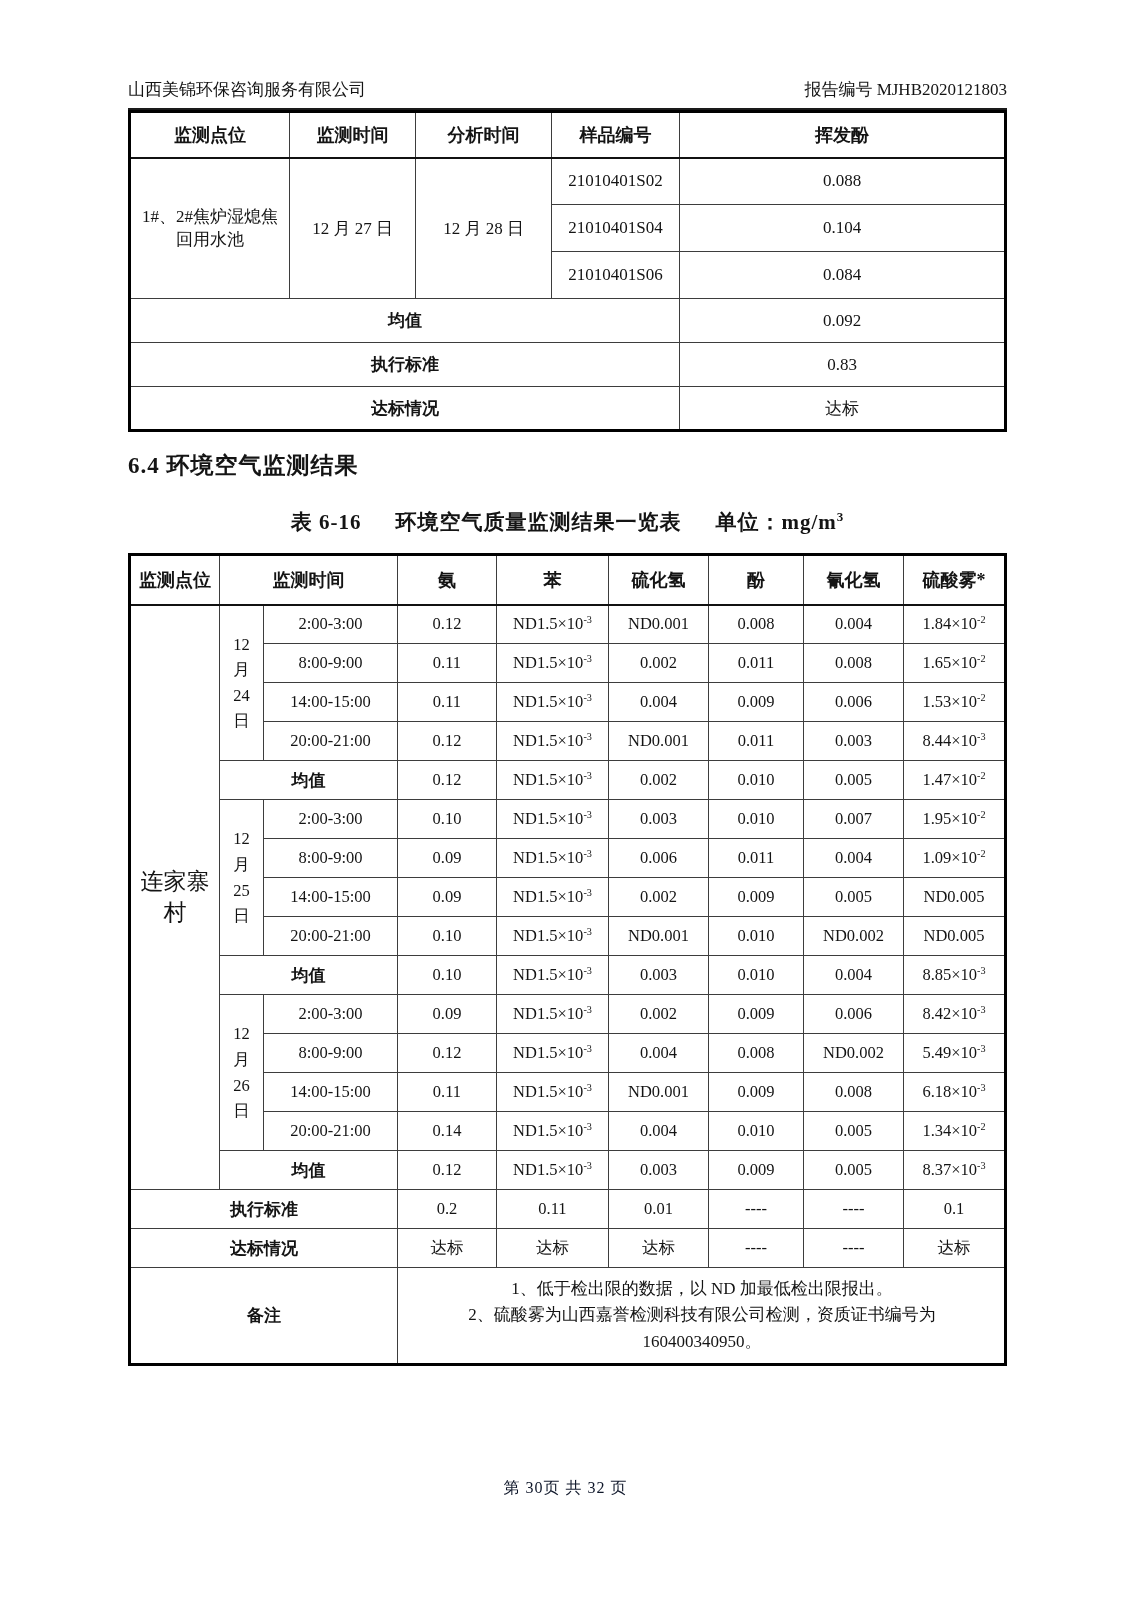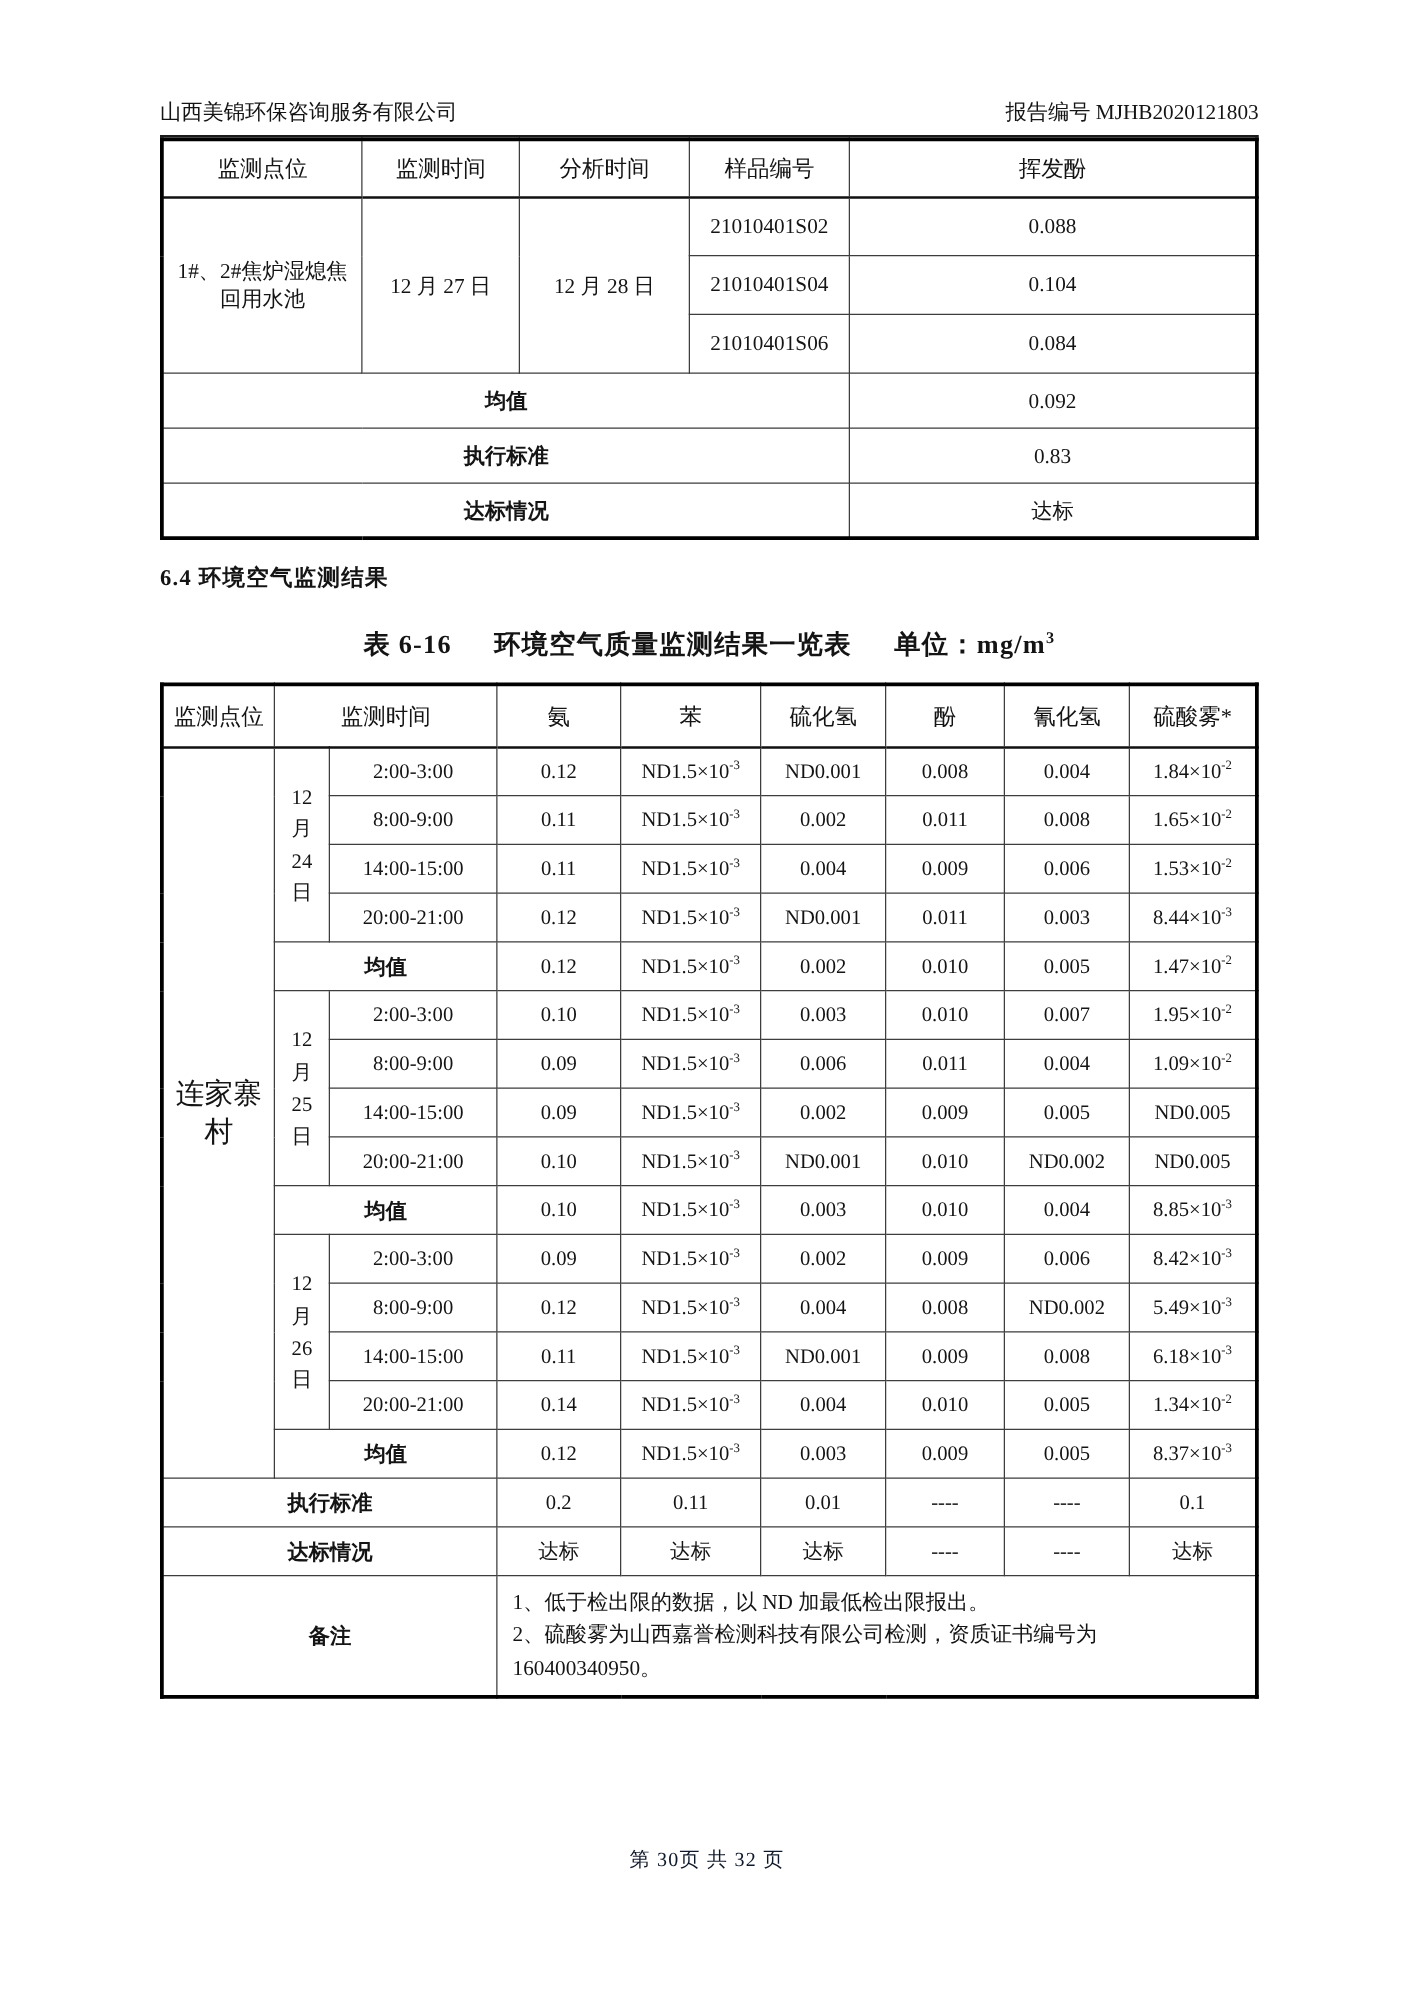--- a/index.html
+++ b/index.html
@@ -33,42 +33,42 @@
     border:3px solid #000;
     font-size:17px;
   }
   table.rpt th,table.rpt td{
     border:1px solid #3d3d3d;
     text-align:center;vertical-align:middle;
     padding:2px 3px;
     overflow:hidden;
   }
   table.rpt thead th{
-    font-weight:normal;font-size:18px;
+    font-weight:bold;font-size:18px;
     border-bottom:2px solid #111;
   }
   
   .t1 thead tr{height:46px;}
   .t1 tbody tr{height:47px;}
   .t1 tbody tr.sumrow{height:44px;}
   .t1 .rowlabel{font-weight:bold;}
   
   .section-heading{
-    font-size:18px;font-weight:bold;margin:18px 0 6px 0;letter-spacing:1px;
+    font-size:23px;font-weight:bold;margin:18px 0 6px 0;letter-spacing:1px;
   }
   
   .t2 thead tr{height:50px;}
   .t2 tbody tr{height:39px;}
   .t2 td{font-size:16.5px;}
   .t2 .rowlabel{font-weight:bold;font-size:17px;}
   .t2 .meanlabel{font-weight:bold;font-size:17px;}
   .t2 .site{font-size:23px;}
   .t2 .vdate div{width:26px;margin:4px auto;line-height:1.55;text-align:center;}
   .t2 .remark{
-    text-align:left;padding:8px 10px 8px 12px;
+    text-align:center;padding:8px 10px 8px 12px;
     white-space:pre-line;line-height:1.55;font-size:17px;
   }
   .t2 tr.remarkrow{height:auto;}
   sup{font-size:0.62em;line-height:0;}
   
   .doc-footer{
     position:absolute;left:0;right:0;top:1478px;
     text-align:center;font-size:16px;color:#0f172a;letter-spacing:1px;
   }
 </style>

